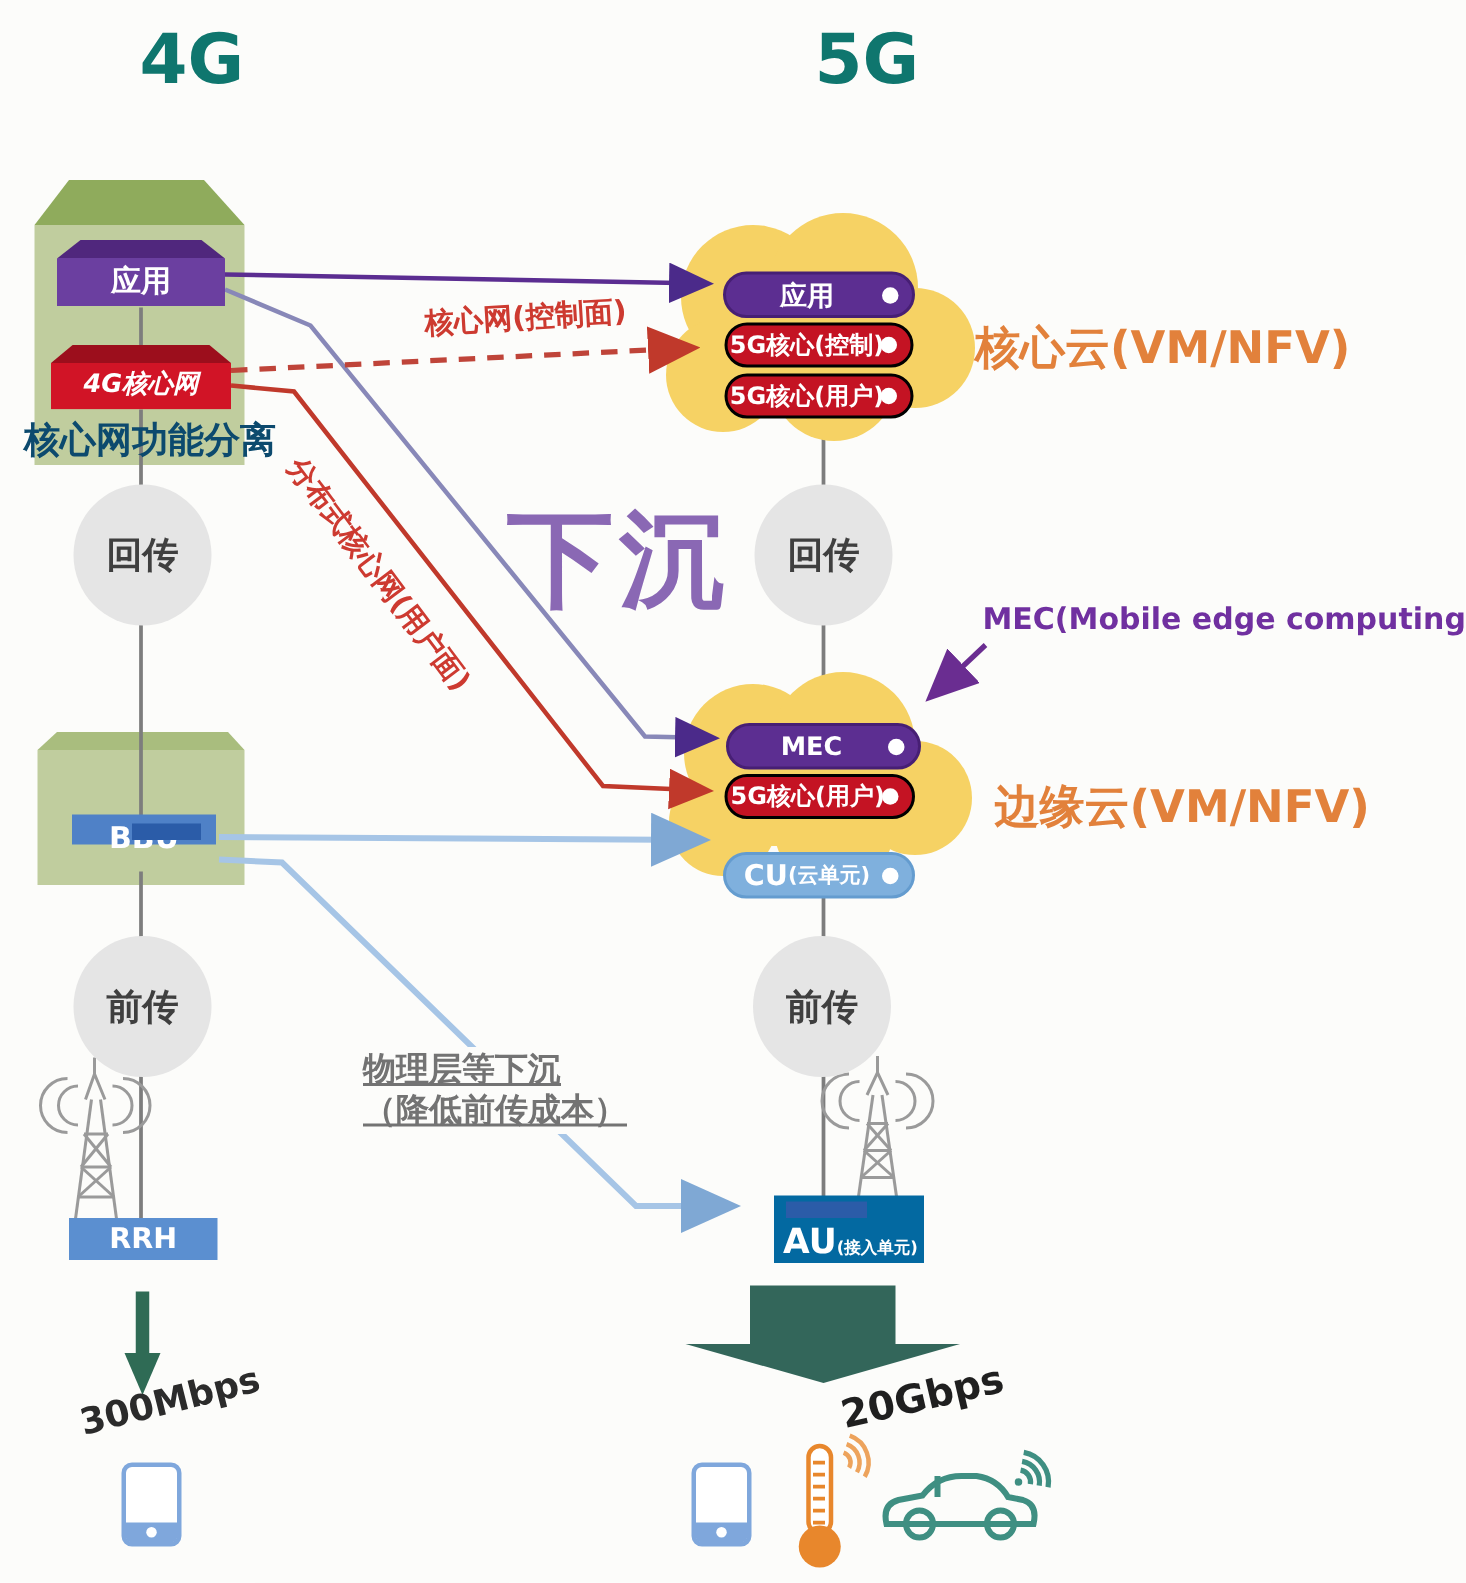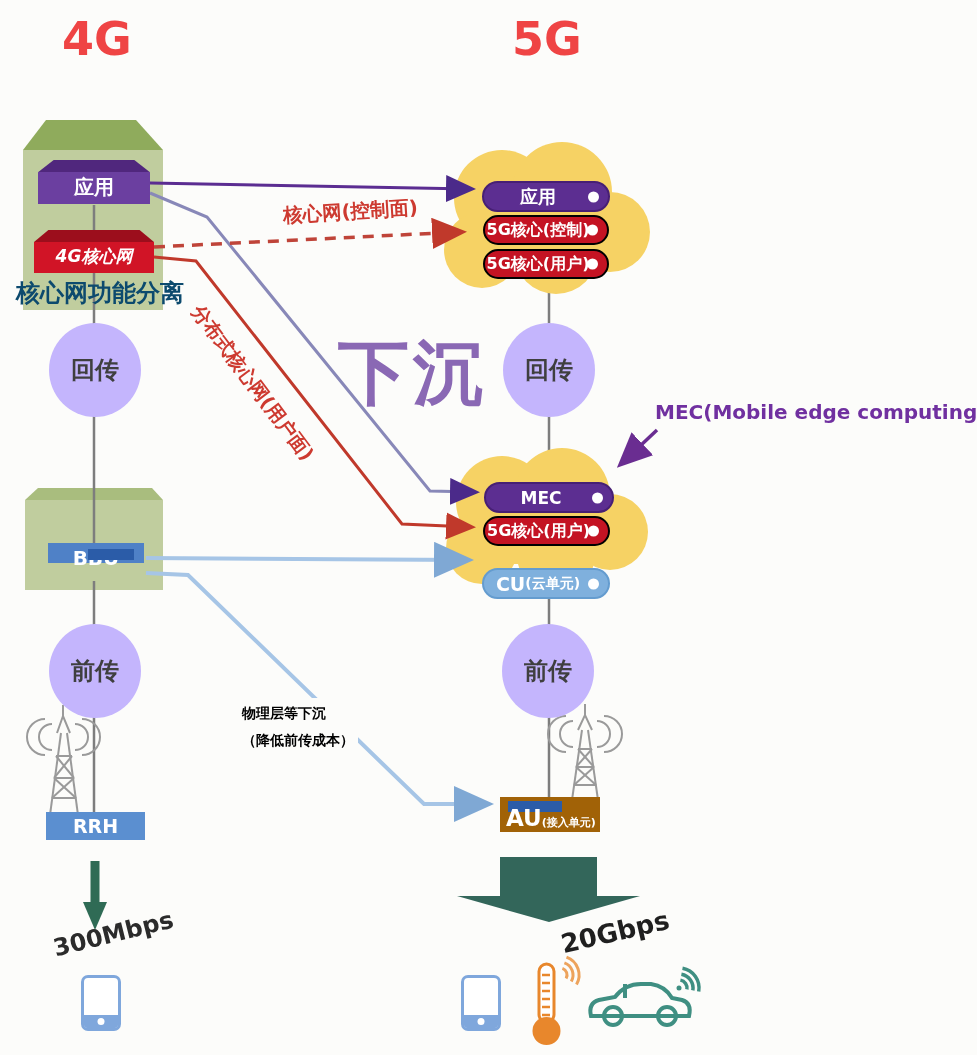--- a/index.html
+++ b/index.html
@@ -1,52 +1,52 @@
 <!DOCTYPE html>
 <html><head>
 <meta charset="utf-8">
 <style>
   html,body{margin:0;padding:0;}
   body{font-family:"DejaVu Sans",sans-serif;background:#ffffff;}
   .canvas{position:relative;width:977px;height:1055px;background:#fcfcfa;overflow:hidden;}
   .abs{position:absolute;}
   svg.layer{position:absolute;left:0;top:0;width:977px;height:1055px;}
-  .title{font-size:46px;font-weight:bold;color:#ef4444;}
+  .title{font-size:46px;font-weight:bold;color:#0f766e;margin-left:31px;}
   .badge3d{position:absolute;color:#fff;font-weight:bold;text-align:center;}
   .badge-app{left:38px;top:160px;width:112px;height:44px;font-size:20px;line-height:54px;
     background:linear-gradient(#50277d 0 12px,#6b3fa0 12px);
     clip-path:polygon(14% 0,86% 0,100% 28%,100% 100%,0 100%,0 28%);}
   .badge-core{left:34px;top:230px;width:120px;height:43px;font-size:17px;line-height:53px;
     background:linear-gradient(#9c0e1c 0 12px,#d11426 12px);
     clip-path:polygon(12% 0,88% 0,100% 28%,100% 100%,0 100%,0 28%);font-style:italic;}
   .note-red{font-size:24px;font-weight:bold;color:#0c4a6e;}
-  .circle{position:absolute;width:92px;height:94px;border-radius:50%;background:#c4b5fd;
+  .circle{position:absolute;width:92px;height:94px;border-radius:50%;background:#e5e5e5;
     display:flex;align-items:center;justify-content:center;font-size:24px;font-weight:bold;color:#3f3f3f;}
   .pill{position:absolute;border-radius:17px;color:#fff;font-weight:bold;
     display:flex;align-items:center;justify-content:center;padding-right:16px;box-sizing:border-box;}
   .pill::after{content:"";position:absolute;right:9px;top:50%;transform:translateY(-50%);
     width:11px;height:11px;border-radius:50%;background:#fff;}
   .pill-purple{background:#5c2e91;border:2px solid #471f74;}
   .pill-red{background:#c41323;border:2px solid #000000;}
   .pill-blue{background:#7fb0dd;border:2px solid #649ccf;}
   .cloud-label{font-size:30px;font-weight:bold;color:#e2813b;white-space:nowrap;}
   .mec-note{color:#7030a0;font-weight:bold;white-space:nowrap;}
   .bluebox{position:absolute;background:#4f81c7;color:#fff;font-weight:bold;text-align:center;}
   .bbu{left:48px;top:543px;width:96px;height:20px;font-size:20px;line-height:30px;}
   .bbu .bar{position:absolute;left:40px;bottom:3px;width:46px;height:11px;background:#2b5ca8;}
   .rrh{left:46px;top:812px;width:99px;height:28px;font-size:19px;line-height:28px;background:#5b8fd0;}
-  .au{left:500px;top:797px;width:100px;height:35px;background:#a16207;text-align:left;}
+  .au{left:516px;top:797px;width:100px;height:45px;background:#0369a1;text-align:left;}
   .au .bar{position:absolute;left:8px;top:4px;width:54px;height:11px;background:#2b5ca8;}
   .au .txt{position:absolute;left:6px;bottom:1px;white-space:nowrap;}
   .au .main{font-size:23px;font-weight:bold;}
   .au .sub{font-size:11px;font-weight:bold;}
   .speed{font-weight:bold;color:#2b2b2b;white-space:nowrap;}
   .sink{font-size:71px;font-weight:bold;color:#8a68b4;letter-spacing:4px;}
   .line-label{font-weight:bold;color:#cd3a30;white-space:nowrap;}
-  .phy-note{background:#fcfcfa;color:#000000;font-weight:bold;font-size:14px;line-height:27px;padding:2px 4px;}
+  .phy-note{background:#fcfcfa;color:#737373;font-weight:bold;font-size:22px;line-height:27px;padding:2px 4px;text-decoration:underline;}
   .phone{position:absolute;width:34px;height:50px;border:3px solid #7fa7dc;border-radius:7px;background:#fff;}
   .phone .strip{position:absolute;left:0;right:0;bottom:0;height:13px;background:#7fa7dc;border-radius:0 0 3px 3px;}
   .phone .dot{position:absolute;left:50%;bottom:3px;transform:translateX(-50%);width:7px;height:7px;border-radius:50%;background:#fff;}
 </style>
 </head>
 <body>
 
 <div class="canvas">
 
   <svg class="layer">
@@ -176,32 +176,34 @@
 
   <div class="pill pill-purple" style="left:482px;top:181px;width:128px;height:31px;font-size:18px;">
       <span>应用</span>
     </div>
   <div class="pill pill-red" style="left:483px;top:215px;width:126px;height:30px;font-size:16px;">
       <span>5G核心(控制)</span>
     </div>
   <div class="pill pill-red" style="left:483px;top:249px;width:126px;height:30px;font-size:16px;">
       <span>5G核心(用户)</span>
     </div>
+  <div class="abs cloud-label" style="left:650px;top:212px;">核心云(VM/NFV)</div>
   <div class="circle" style="left:503px;top:323px;">回传</div>
 
   <div class="pill pill-purple" style="left:484px;top:482px;width:130px;height:31px;font-size:17px;">
       <span>MEC</span>
     </div>
   <div class="pill pill-red" style="left:483px;top:516px;width:127px;height:30px;font-size:16px;">
       <span>5G核心(用户)</span>
     </div>
   <div class="pill pill-blue" style="left:482px;top:568px;width:128px;height:31px;">
       <span style="font-size:19px;">CU</span>
       <span style="font-size:14px;">(云单元)</span>
     </div>
+  <div class="abs cloud-label" style="left:663px;top:518px;">边缘云(VM/NFV)</div>
 
   <div class="abs mec-note" style="left:655px;top:400px;font-size:20px;">MEC(Mobile edge computing)</div>
 
   <div class="circle" style="left:502px;top:624px;">前传</div>
 
   <div class="bluebox au">
     <span class="bar"></span>
     <span class="txt"><span class="main">AU</span><span class="sub">(接入单元)</span></span>
   </div>
 

